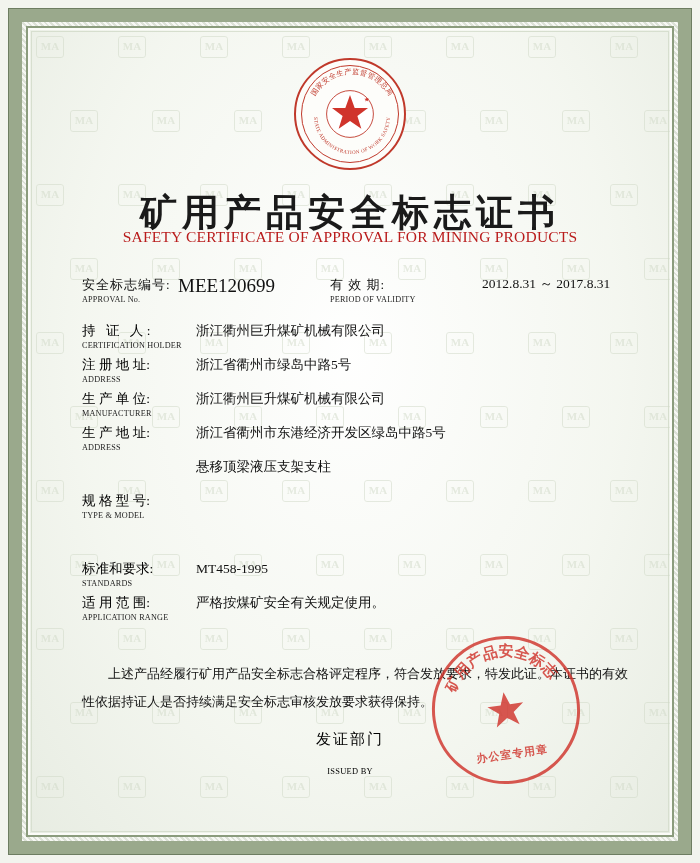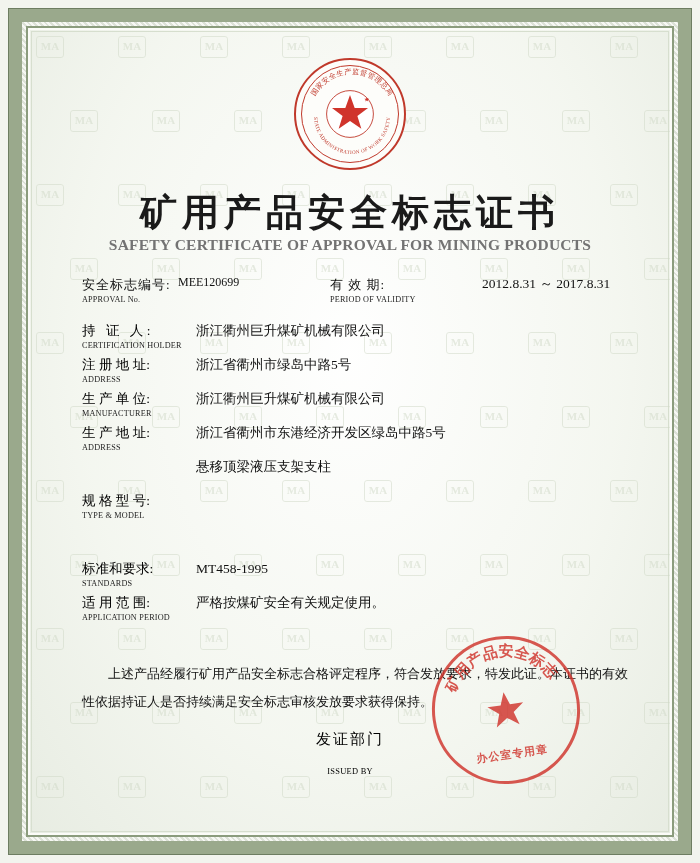--- a/index.html
+++ b/index.html
@@ -146,28 +146,28 @@
     left: 0; right: 0;
     text-align: center;
     font-family: "Liberation Serif", serif;
     font-weight: bold;
     font-size: 37px;
     letter-spacing: 5px;
     color: #1a1a1a;
   }
   .title-en {
     position: absolute;
-    top: 196px;
+    top: 188px;
     left: 0; right: 0;
     text-align: center;
     font-family: "Liberation Serif", serif;
-    font-weight: bold;
+    font-weight: normal;
     font-size: 15.5px;
     letter-spacing: 0.2px;
-    color: #737373;
+    color: #b91c1c;
   }
 
   
   .approval-row {
     position: absolute;
     top: 236px;
     left: 42px;
     right: 10px;
     height: 30px;
     font-size: 13px;
@@ -177,21 +177,21 @@
   .lbl-en { font-size: 8.2px; letter-spacing: 0.2px; color: #222; display: block; margin-top: 1px; }
 
   .approval-left {
     position: absolute;
     left: 0; top: 0;
     width: 215px;
   }
   .approval-no-val {
     position: absolute;
     left: 96px; top: -1px;
-    font-size: 12px;
+    font-size: 19px;
     font-family: "Liberation Serif", serif;
   }
   .validity-block {
     position: absolute;
     left: 248px; top: 0;
     width: 150px;
   }
   .validity-val {
     position: absolute;
     left: 400px; top: -1px;
@@ -505,21 +505,21 @@
         <div class="label">
           <span class="cn">标准和要求:</span>
           <span class="en">STANDARDS</span>
         </div>
         <div class="value">MT458-1995</div>
       </div>
 
       <div class="row">
         <div class="label">
           <span class="cn">适 用 范 围:</span>
-          <span class="en">APPLICATION PERIOD</span>
+          <span class="en">APPLICATION RANGE</span>
         </div>
         <div class="value">严格按煤矿安全有关规定使用。</div>
       </div>
 
 
     </div>
 
     <div class="statement">上述产品经履行矿用产品安全标志合格评定程序，符合发放要求，特发此证。本证书的有效性依据持证人是否持续满足安全标志审核发放要求获得保持。</div>
 
     <div class="issued">

